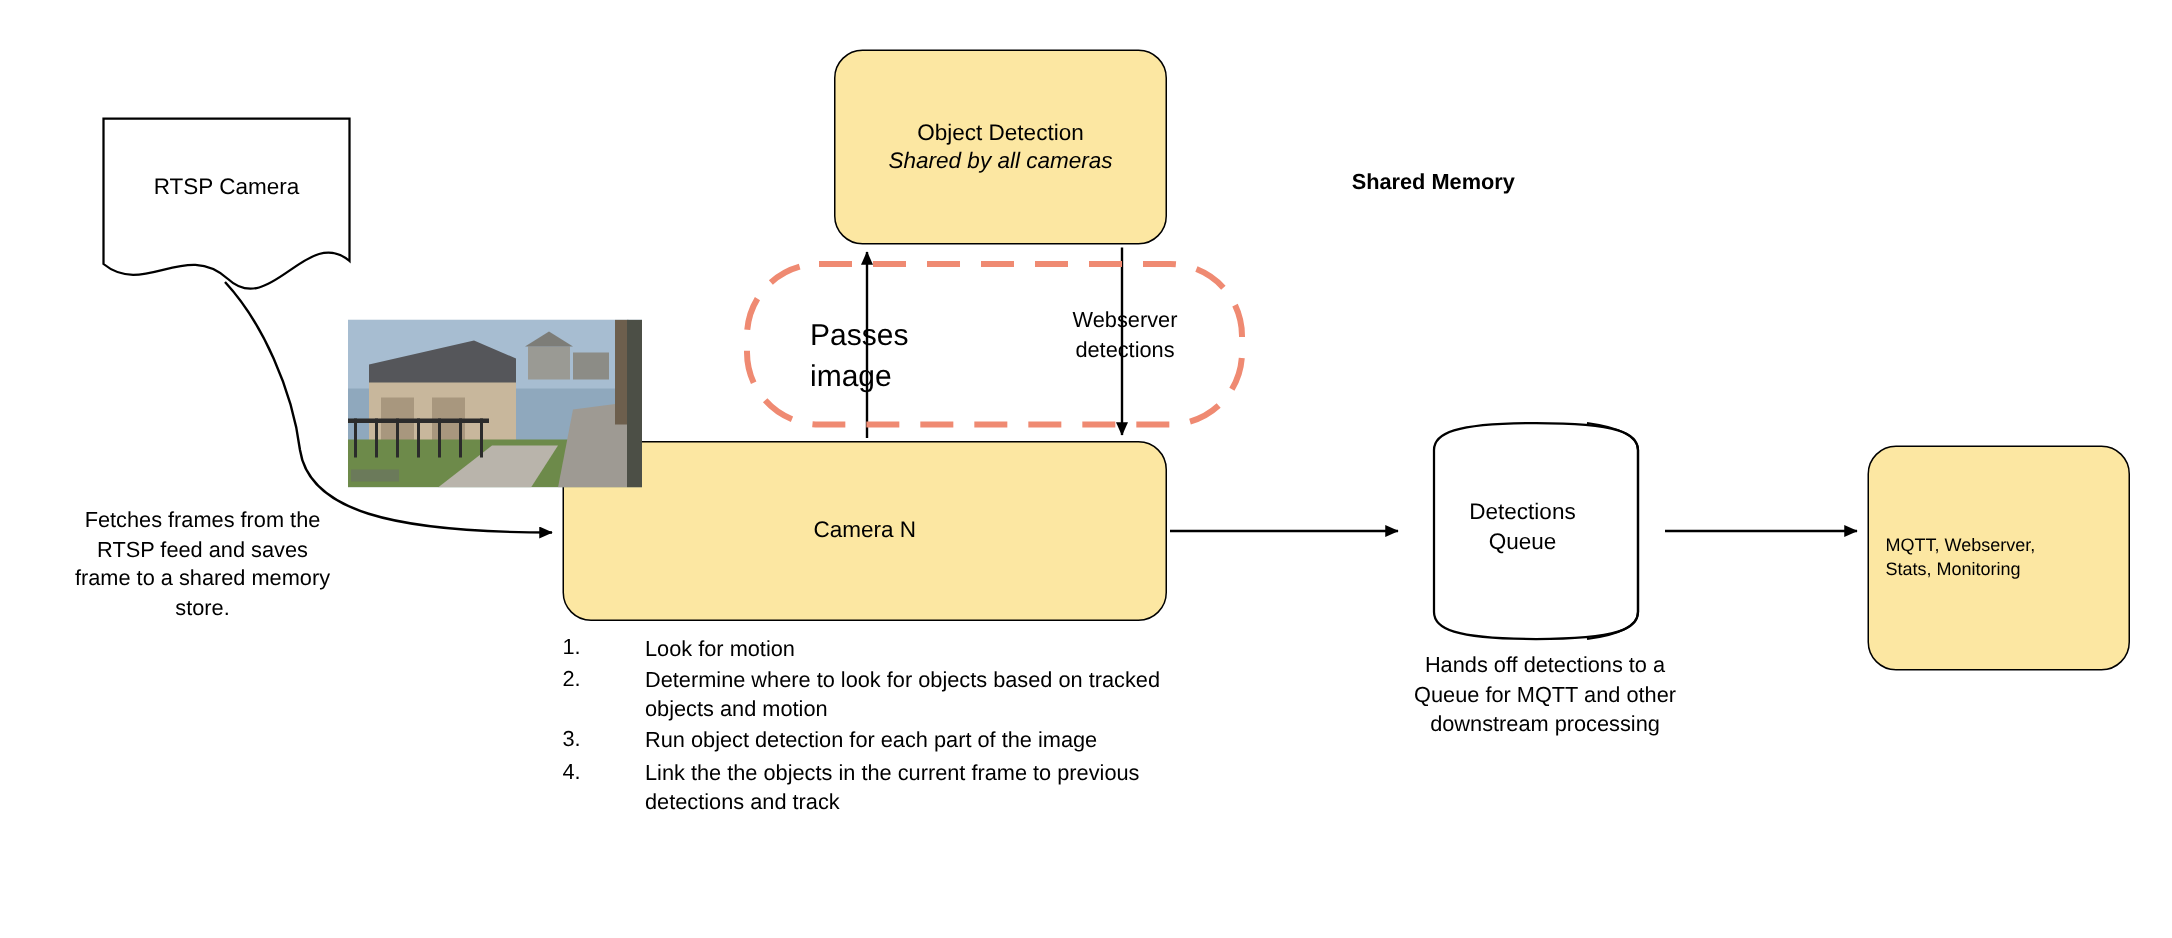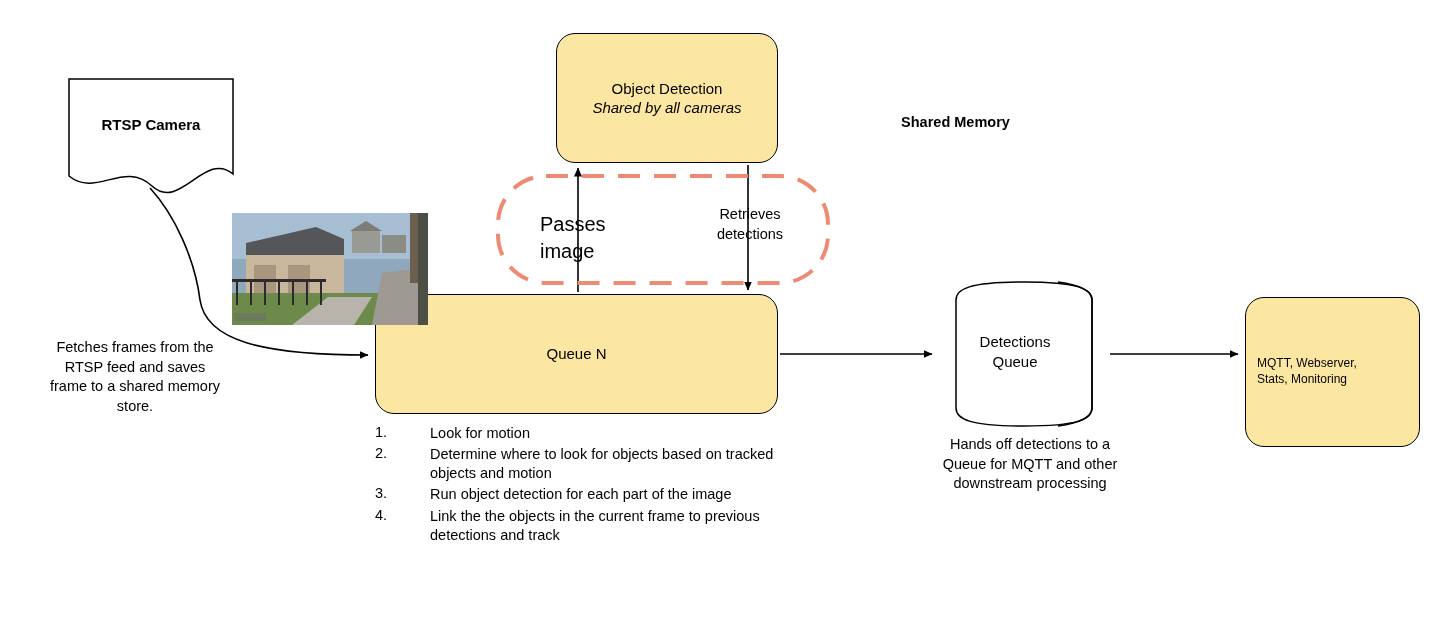--- a/index.html
+++ b/index.html
@@ -58,21 +58,20 @@
     width: 166px;
     height: 110px;
   }
   #rtsp-camera .doclabel {
     position: absolute;
     left: 0;
     top: 38px;
     width: 166px;
     text-align: center;
     font-size: 15px;
-    font-weight: bold;
   }
 
   
   #object-detection {
     left: 556px;
     top: 33px;
     width: 222px;
     height: 130px;
     font-size: 15px;
   }
@@ -221,21 +220,21 @@
   <div id="rtsp-camera">
     <div class="doclabel">RTSP Camera</div>
   </div>
 
   <div class="node box-yellow" id="object-detection">
     <div>Object Detection</div>
     <div class="line2">Shared by all cameras</div>
   </div>
 
   <div class="node box-yellow" id="camera-n">
-    <div>Queue N</div>
+    <div>Camera N</div>
   </div>
 
   <div id="camera-snapshot">
     <svg width="196" height="112" viewBox="0 0 196 112">
       <rect x="0" y="0" width="196" height="112" fill="#8fa8bd"></rect>
 
       <rect x="0" y="0" width="196" height="46" fill="#a7bdd1"></rect>
 
       <rect x="120" y="18" width="28" height="22" fill="#9a9a94"></rect>
       <polygon points="118,18 134,8 150,18" fill="#7d7d78"></polygon>
@@ -280,21 +279,21 @@
     <div class="mline">MQTT, Webserver,</div>
     <div class="mline">Stats, Monitoring</div>
   </div>
 
   <div class="txt label-14" id="passes-image-label">
     <div>Passes</div>
     <div>image</div>
   </div>
 
   <div class="txt label-14" id="retrieves-label">
-    <div>Retrieves</div>
+    <div>Webserver</div>
     <div>detections</div>
   </div>
 
   <div class="txt label-14" id="shared-memory-note">
     <div class="bold">Shared Memory</div>
   </div>
 
   <div class="txt label-14" id="fetch-note">Fetches frames from the RTSP feed and saves frame to a shared memory store.</div>
 
   <div class="txt label-14" id="queue-note">Hands off detections to a Queue for MQTT and other downstream processing</div>

